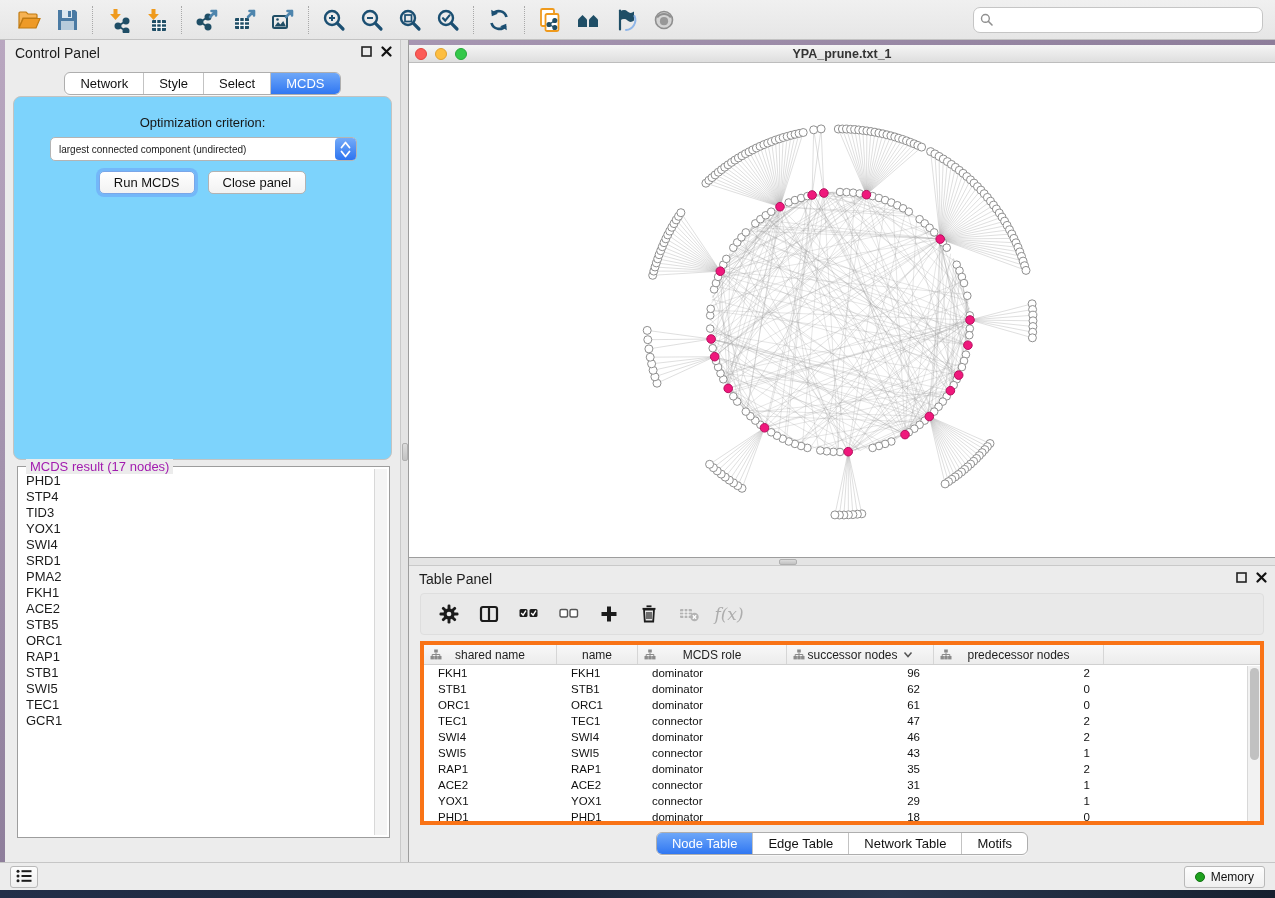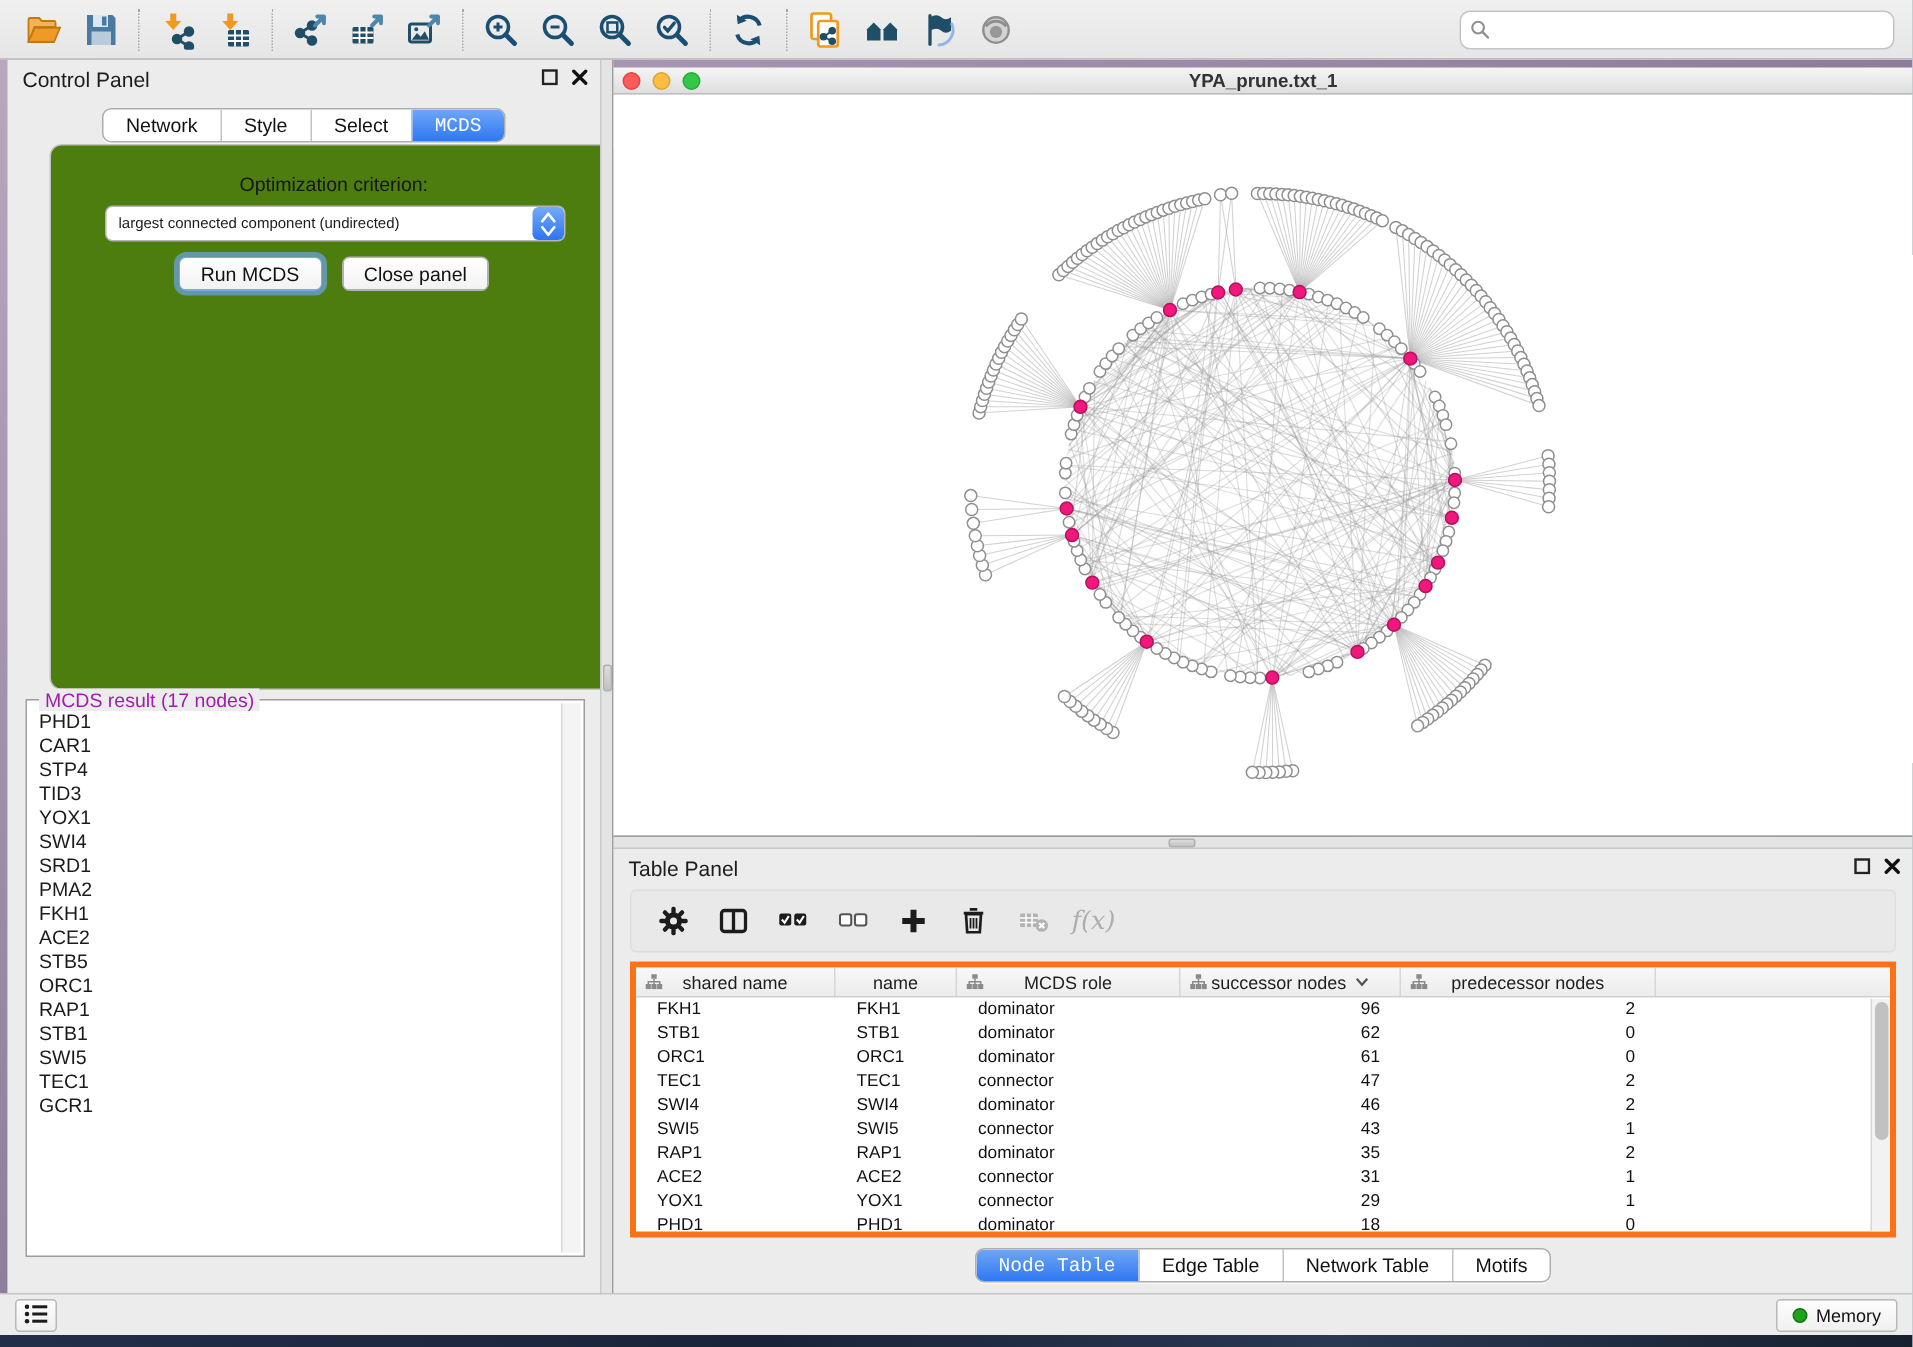--- a/index.html
+++ b/index.html
@@ -28,25 +28,25 @@
          background:linear-gradient(#b9a7c0,#8d7d9a); }
   .control-panel { position:absolute; left:5px; top:40px; width:395px; height:822px; background:#ececec; }
   .panel-header { position:relative; height:26px; display:flex; align-items:center; padding:0 10px; }
   .panel-title { font-size:14px; color:#1c1c1c; }
   .panel-header-btns { position:absolute; right:8px; top:5px; display:flex; gap:9px; align-items:center; }
 
   .seg { display:inline-flex; border:1px solid #aeaeae; border-radius:6px; background:#fff;
          overflow:hidden; font-size:13px; box-shadow:0 1px 0 rgba(255,255,255,.6); }
   .seg-tab { padding:3px 15px; border-right:1px solid #c3c3c3; color:#111; white-space:nowrap; }
   .seg-tab:last-child { border-right:none; }
-  .seg-tab.sel { background:linear-gradient(#6ea7f8,#3077f2); color:#fff;font-family:Liberation Mono, monospace; }
+  .seg-tab.sel { background:linear-gradient(#6ea7f8,#3077f2); color:#fff; }
   .ctl-tabs { position:absolute; left:0; top:32px; width:100%; text-align:center; }
 
   .mcds-box { position:absolute; left:8px; top:56px; width:379px; height:364px;
-         background:#4d7c0f; border:1px solid #c3c3c1; border-radius:8px;margin-left:20px; }
+         background:#7dd3fc; border:1px solid #c3c3c1; border-radius:8px; }
   .opt-label { position:absolute; left:0; top:18px; width:100%; text-align:center; font-size:13px; color:#161616; }
   .dropdown { position:absolute; left:36px; top:40px; width:307px; height:24px; background:#fff;
          border:1px solid #b4b4b4; border-radius:5px; display:flex; align-items:center; }
   .dropdown-text { flex:1; padding:0 8px; font-size:10px; white-space:nowrap; overflow:hidden; }
   .dropdown-stepper { width:21px; height:22px; margin-right:0px; border-radius:4px;
          background:linear-gradient(#74abf8,#2d74f0); display:flex; flex-direction:column;
          align-items:center; justify-content:center; gap:1px; }
   .btn-row { position:absolute; left:0; top:74px; width:100%; display:flex; justify-content:center; gap:13px; }
   .mac-btn { background:linear-gradient(#ffffff,#f2f2f2); border:1px solid #b3b3b3; border-radius:5px;
          padding:3px 14px; font-size:13px; color:#111; }
@@ -323,21 +323,20 @@
         <div class="btn-row">
           <button class="mac-btn focus">Run MCDS</button>
           <button class="mac-btn">Close panel</button>
         </div>
       </div>
 
       <div class="result-fieldset">
         <span class="result-legend">MCDS result (17 nodes)</span>
         <div class="result-list" id="mcds-result-list">
             <div>PHD1</div>
-            <div>CAR1</div>
             <div>STP4</div>
             <div>TID3</div>
             <div>YOX1</div>
             <div>SWI4</div>
             <div>SRD1</div>
             <div>PMA2</div>
             <div>FKH1</div>
             <div>ACE2</div>
             <div>STB5</div>
             <div>ORC1</div>

